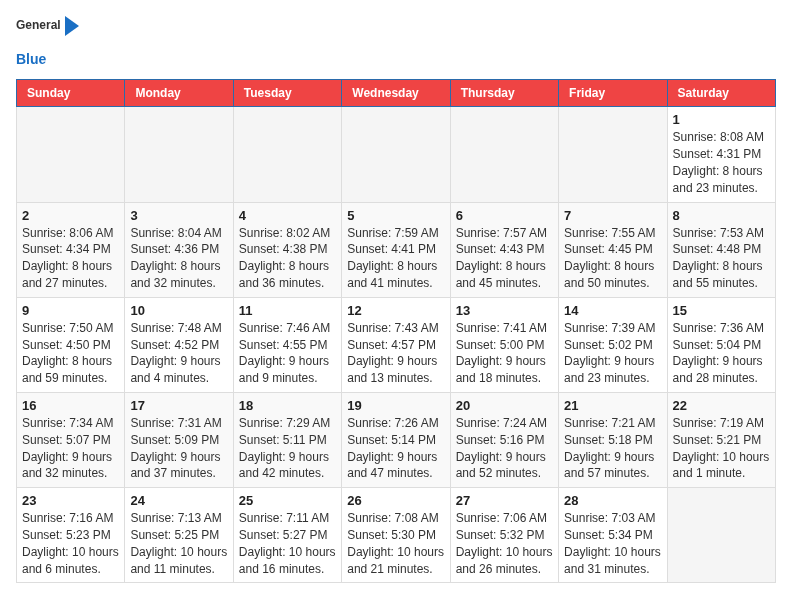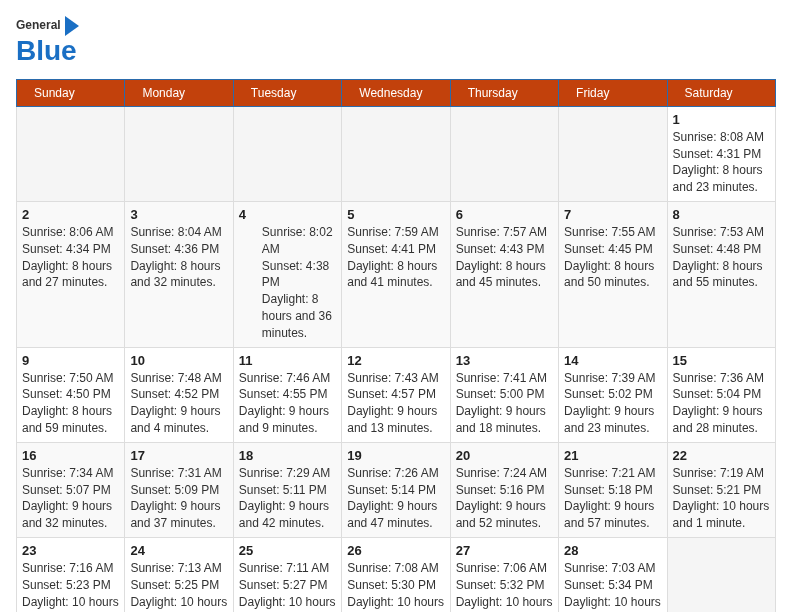--- a/index.html
+++ b/index.html
@@ -21,24 +21,25 @@
       flex-direction: column;
       align-items: flex-start;
     }
     .logo-general {
       font-size: 12px;
       font-weight: bold;
       color: #333;
       line-height: 1.1;
     }
     .logo-blue {
-      font-size: 28px;
+      font-size: 14px;
       font-weight: bold;
       color: #1a6fc4;
       line-height: 1.1;
+      margin-top: 16px;
     }
     .logo-arrow {
       display: inline-block;
       width: 0;
       height: 0;
       border-top: 10px solid transparent;
       border-bottom: 10px solid transparent;
       border-left: 14px solid #1a6fc4;
       margin-left: 4px;
       vertical-align: middle;
@@ -58,25 +59,25 @@
     .location-title {
       font-size: 14px;
       color: #444;
     }
     .calendar-table {
       width: 100%;
       border-collapse: collapse;
       border: 1px solid #ccc;
     }
     .calendar-table th {
-      background: #c2410c;
+      background: #ef4444;
       color: #fff;
       font-size: 12px;
-      font-weight: normal;
-      padding: 6px 17px;
+      font-weight: bold;
+      padding: 6px 10px;
       text-align: left;
       border: 1px solid #2a6aab;
     }
     .calendar-table td {
       vertical-align: top;
       font-size: 10.5px;
       color: #333;
       padding: 5px 5px;
       border: 1px solid #ddd;
       width: calc(100% / 7);
@@ -150,21 +151,21 @@
 Daylight: 8 hours and 27 minutes.</div>
         </td>
         <td>
           <span class="day-number">3</span>
           <div class="day-info" style="white-space: pre-line;">Sunrise: 8:04 AM
 Sunset: 4:36 PM
 Daylight: 8 hours and 32 minutes.</div>
         </td>
         <td>
           <span class="day-number">4</span>
-          <div class="day-info" style="white-space: pre-line; margin-left: 23px;">Sunrise: 8:02 AM
+          <div class="day-info" style="white-space: pre-line;">Sunrise: 8:02 AM
 Sunset: 4:38 PM
 Daylight: 8 hours and 36 minutes.</div>
         </td>
         <td>
           <span class="day-number">5</span>
           <div class="day-info" style="white-space: pre-line;">Sunrise: 7:59 AM
 Sunset: 4:41 PM
 Daylight: 8 hours and 41 minutes.</div>
         </td>
         <td>

